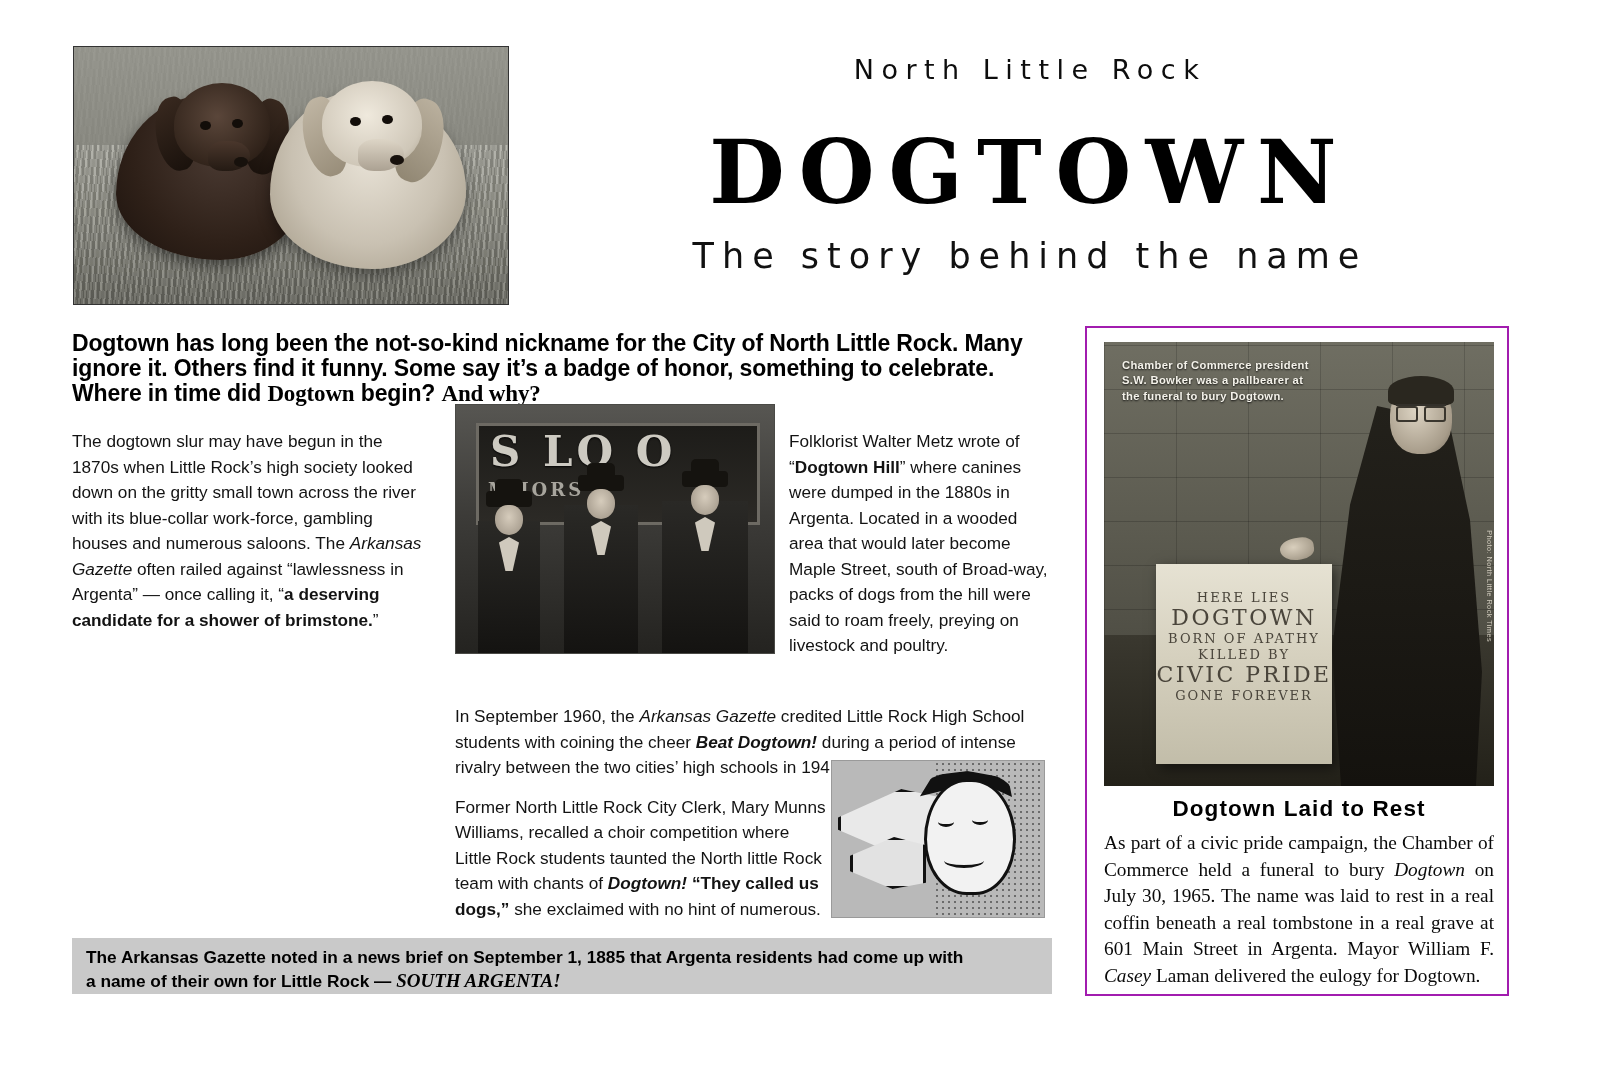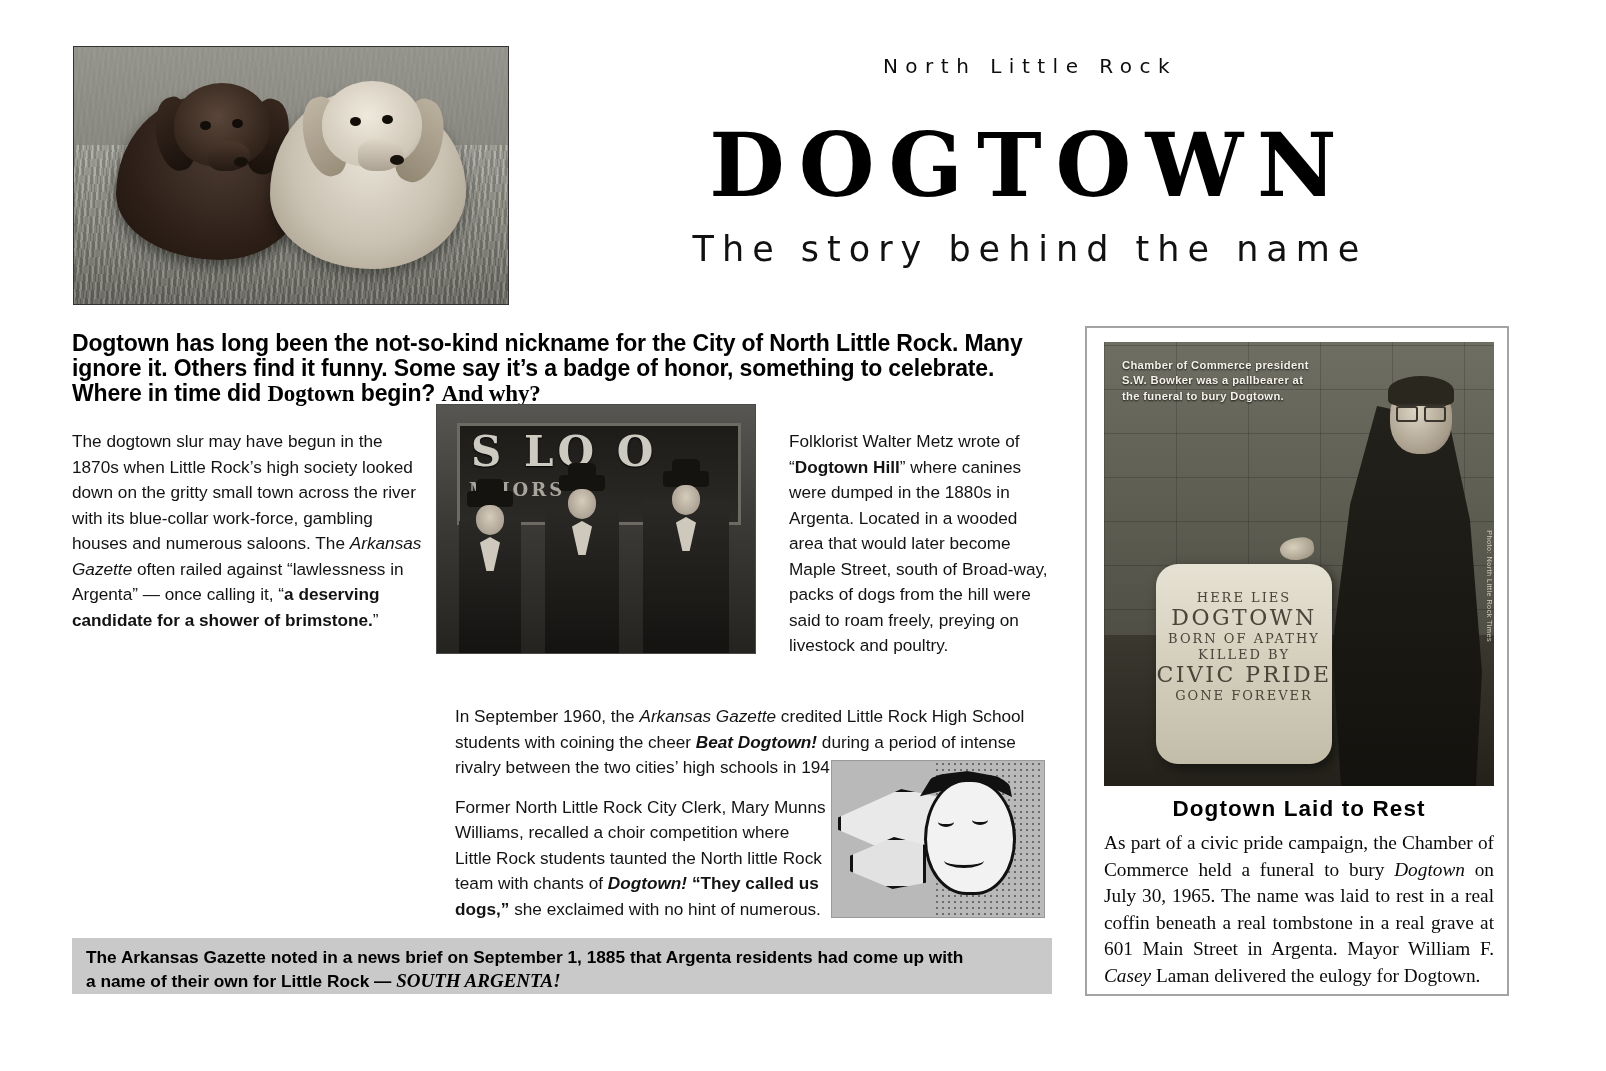--- a/index.html
+++ b/index.html
@@ -133,21 +133,21 @@
   }
 
   .title-block {
     position: absolute;
     left: 520px; top: 42px;
     width: 1020px;
     text-align: center;
   }
   .kicker {
     font-family: "DejaVu Sans", sans-serif;
-    font-size: 20px;
+    font-size: 27px;
     letter-spacing: 7.5px;
     color: #0d0d0d;
     font-weight: 400;
     margin: 14px 0 0 0;
     line-height: 1;
   }
   .bigtitle {
     font-family: "DejaVu Serif", serif;
     font-weight: 700;
     font-size: 124px;
@@ -204,21 +204,21 @@
 
   #col1 { left: 72px; top: 401px; width: 357px; }
   #col2 { left: 455px; top: 676px; width: 580px; }
   #col3 { left: 789px; top: 401px; width: 262px; }
 
   .col2-narrow { width: 372px; }
 
   
   .saloon-photo {
     position: absolute;
-    left: 436px; top: 404px;
+    left: 455px; top: 404px;
     width: 318px; height: 248px;
     overflow: hidden;
     background: #2a2a28;
     border: 1px solid #4a4a46;
   }
   .saloon-photo .wall {
     position: absolute; inset: 0;
     background: linear-gradient(180deg, #575652 0%, #3c3b38 45%, #242320 100%);
   }
   .saloon-photo .window {
@@ -355,21 +355,21 @@
     font-weight: 700;
     font-size: 19px;
     font-style: italic;
   }
 
   
   .sidebar {
     position: absolute;
     left: 1085px; top: 326px;
     width: 424px; height: 670px;
-    border: 2px solid #a3a3a3;
+    border: 2px solid #a21caf;
     background: #fff;
     box-sizing: border-box;
   }
   .sidebar-photo {
     position: absolute;
     left: 17px; top: 14px;
     width: 390px; height: 444px;
     overflow: hidden;
     background: #49483f;
   }
@@ -398,21 +398,20 @@
   }
   .tombstone {
     position: absolute;
     left: 52px; bottom: 22px;
     width: 176px; height: 200px;
     background: linear-gradient(180deg, #e6e2d3 0%, #d6d1bf 45%, #c2bda9 100%);
     box-shadow: 4px 4px 12px rgba(0,0,0,.5);
     text-align: center;
     padding-top: 26px;
     box-sizing: border-box;
-    border-radius: 22px;
   }
   .tomb-line {
     font-family: "DejaVu Serif", serif;
     color: #4a453b;
     letter-spacing: 2px;
     line-height: 1.18;
     display: block;
   }
   .tl-sm { font-size: 13px; }
   .tl-lg { font-size: 22px; letter-spacing: 2.5px; }

